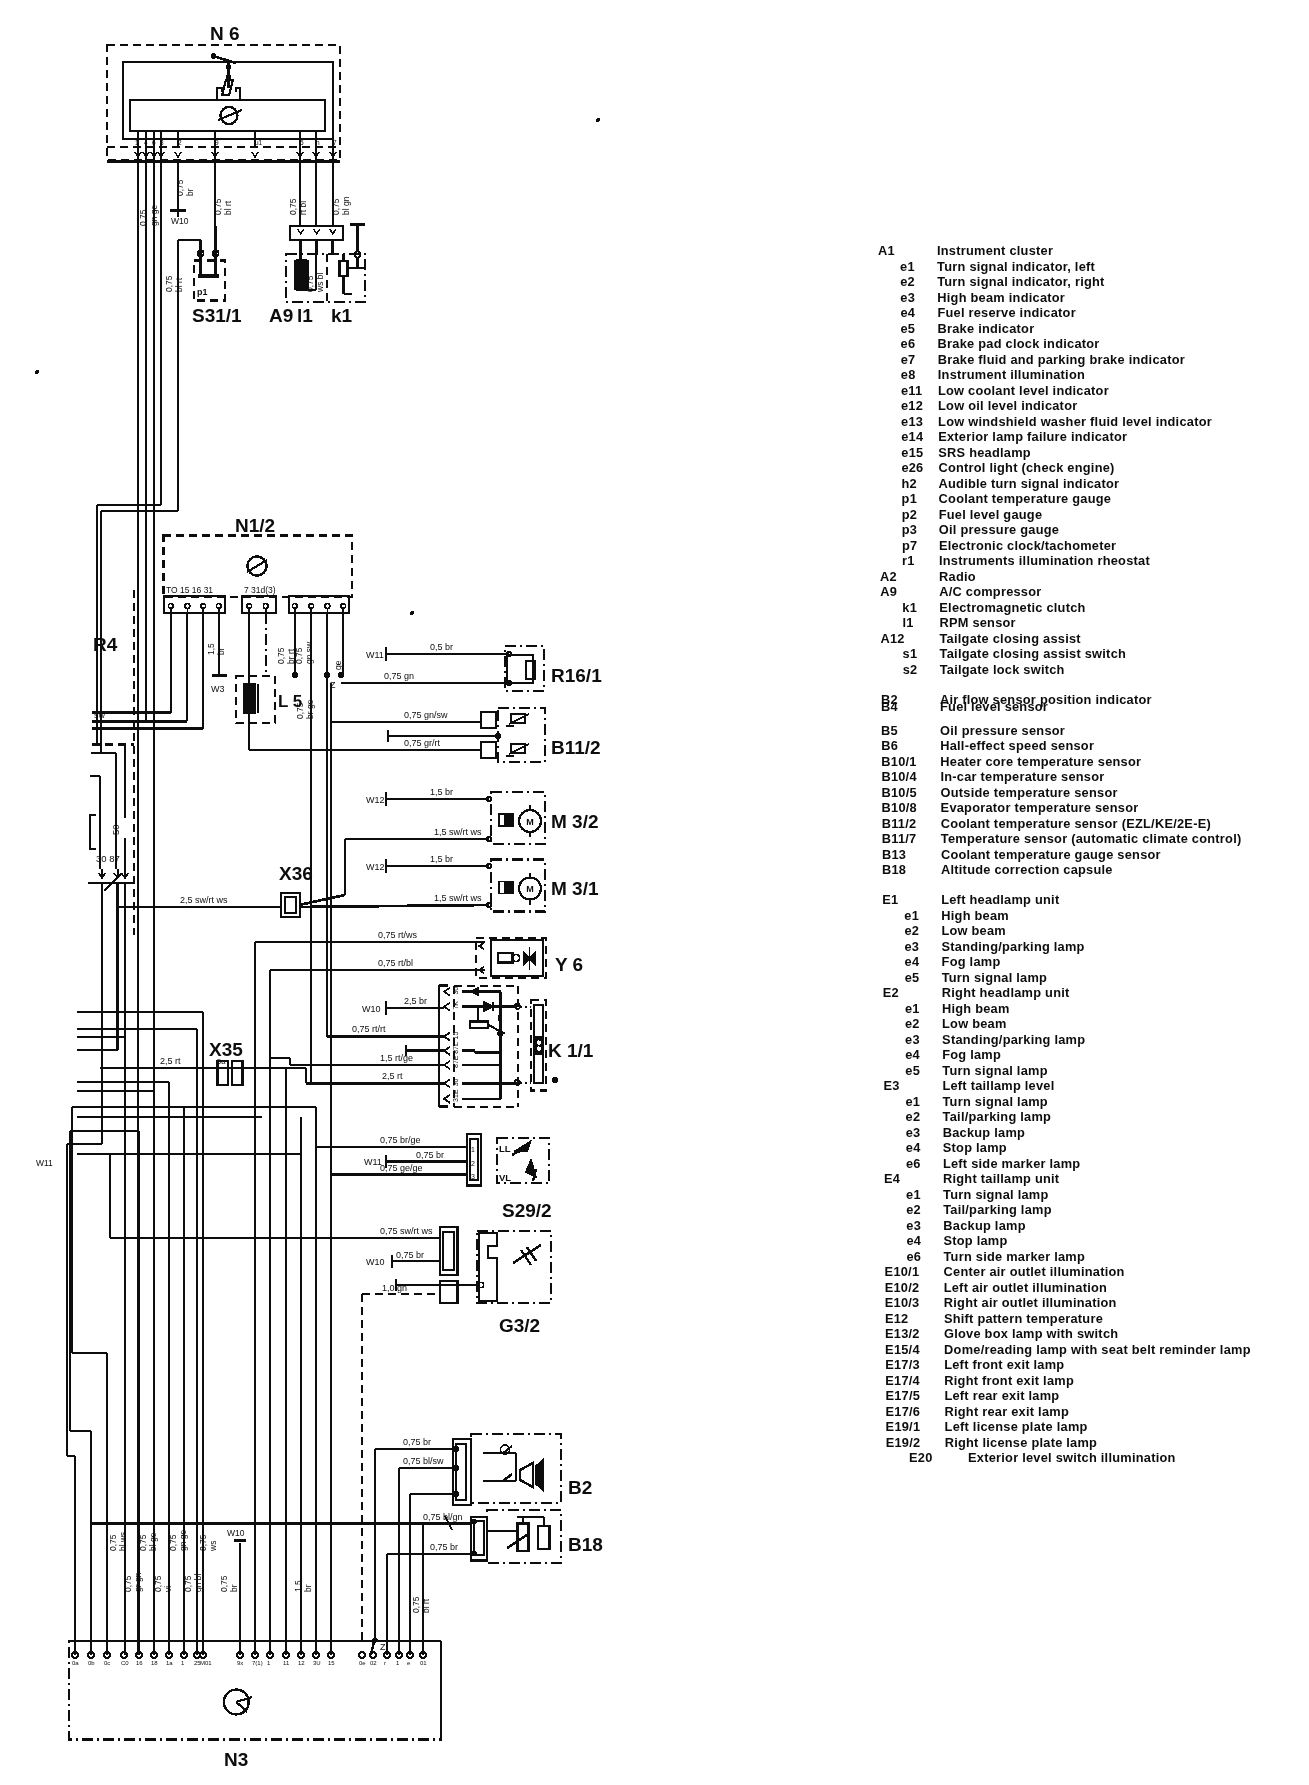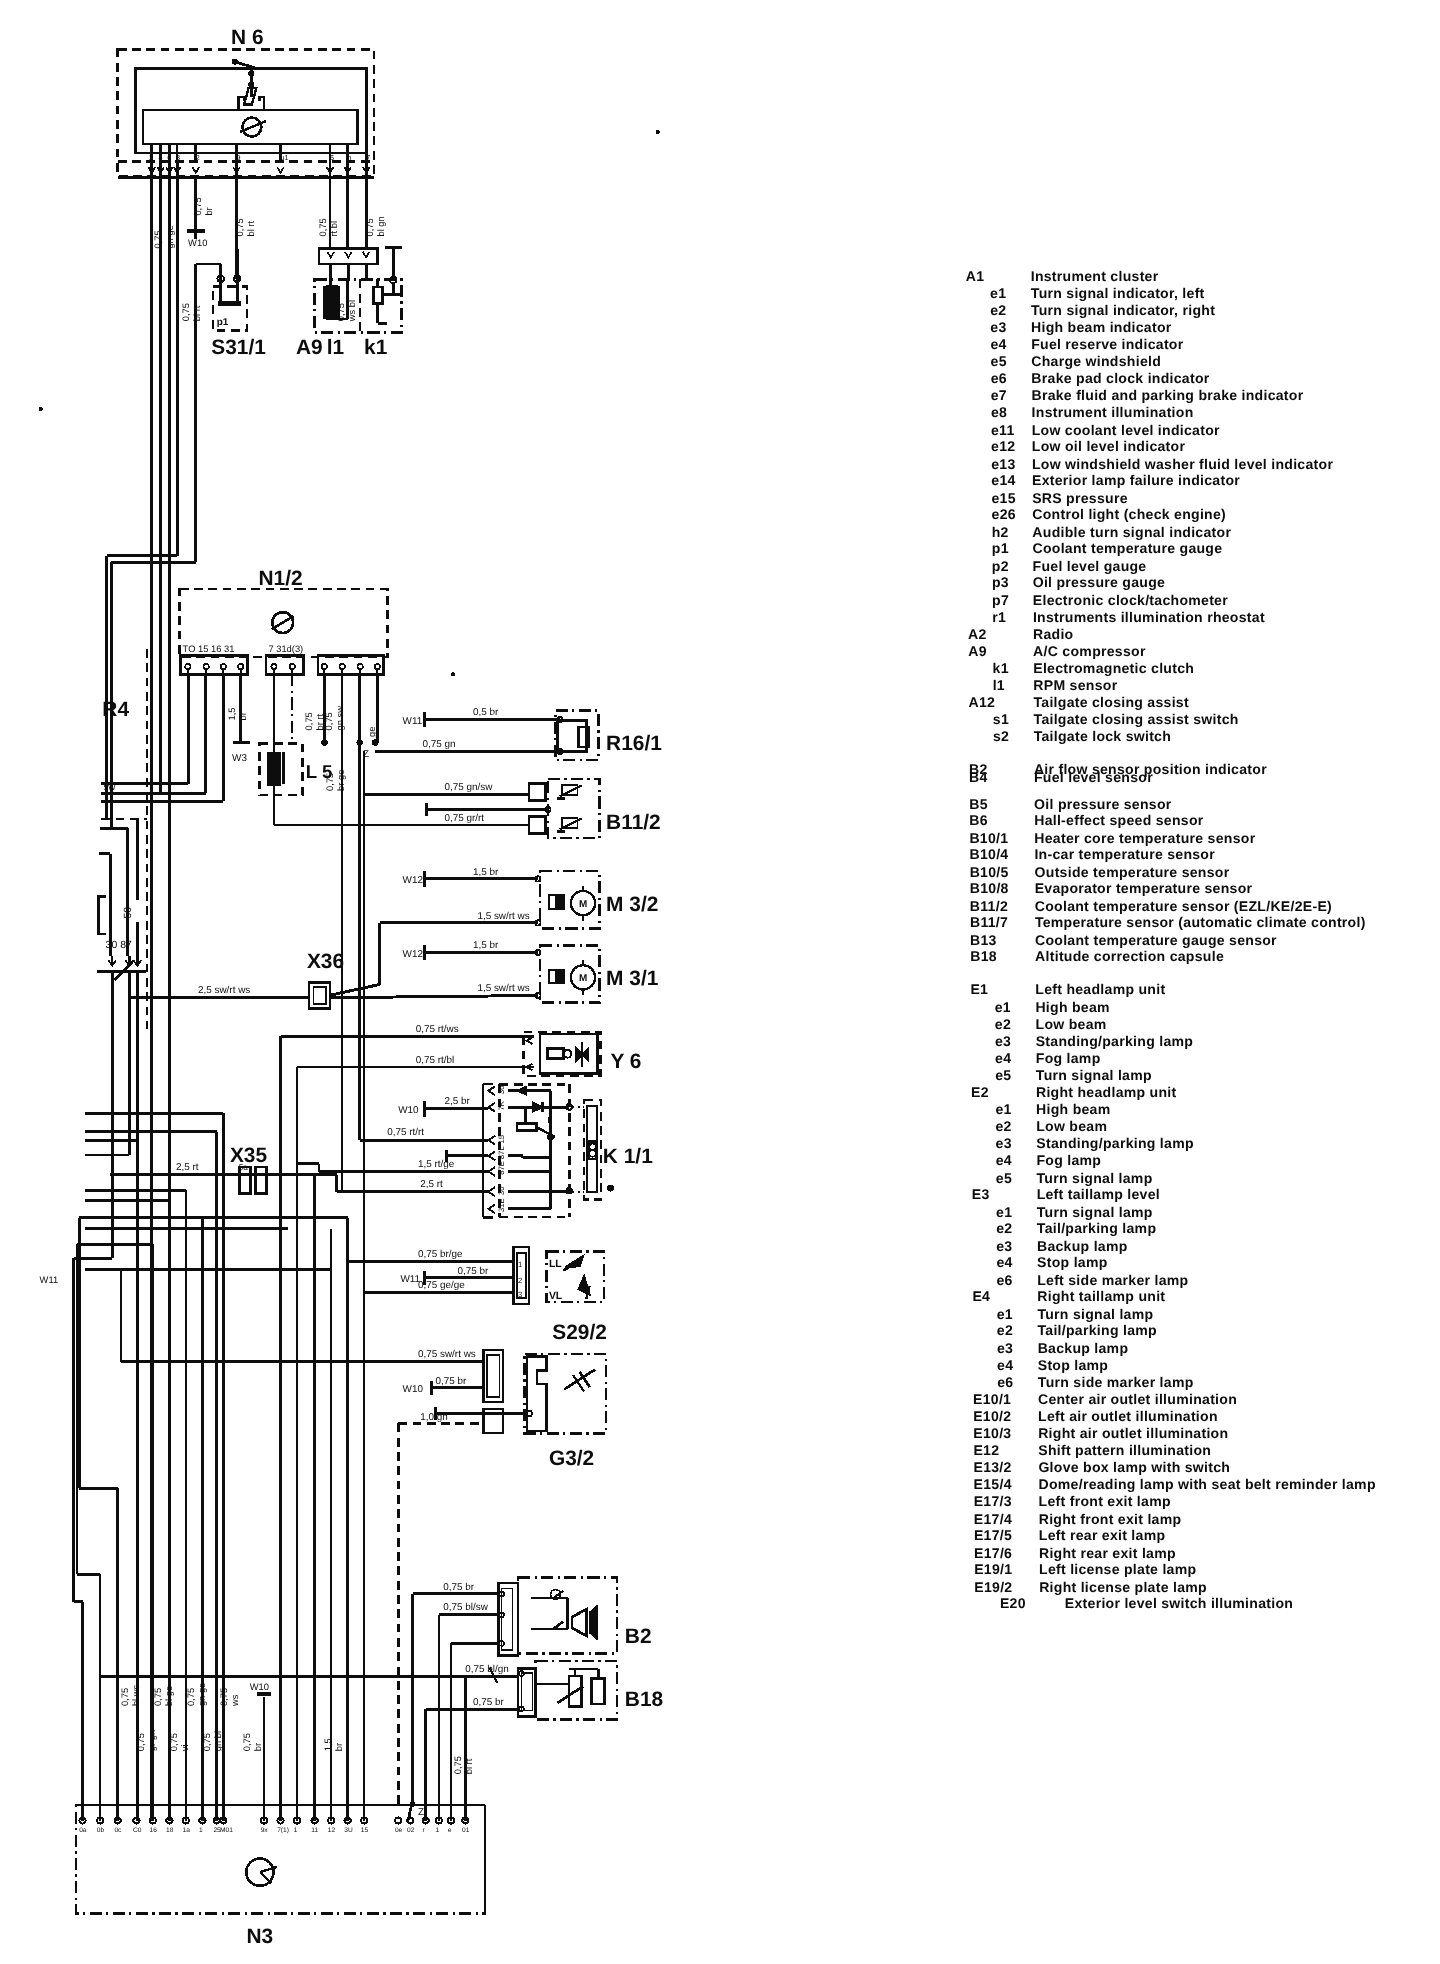--- a/index.html
+++ b/index.html
@@ -584,21 +584,21 @@
     <span class="c3">High beam indicator</span>
   </div>
 <div class="lr" style="top:305.0px;left:878.4px">
     <span class="c1"></span>
     <span class="c2">e4</span>
     <span class="c3">Fuel reserve indicator</span>
   </div>
 <div class="lr" style="top:320.5px;left:878.5px">
     <span class="c1"></span>
     <span class="c2">e5</span>
-    <span class="c3">Charge windshield</span>
+    <span class="c3">Brake indicator</span>
   </div>
 <div class="lr" style="top:336.0px;left:878.6px">
     <span class="c1"></span>
     <span class="c2">e6</span>
     <span class="c3">Brake pad clock indicator</span>
   </div>
 <div class="lr" style="top:351.5px;left:878.7px">
     <span class="c1"></span>
     <span class="c2">e7</span>
     <span class="c3">Brake fluid and parking brake indicator</span>
@@ -624,21 +624,21 @@
     <span class="c3">Low windshield washer fluid level indicator</span>
   </div>
 <div class="lr" style="top:429.0px;left:879.2px">
     <span class="c1"></span>
     <span class="c2">e14</span>
     <span class="c3">Exterior lamp failure indicator</span>
   </div>
 <div class="lr" style="top:444.5px;left:879.3px">
     <span class="c1"></span>
     <span class="c2">e15</span>
-    <span class="c3">SRS pressure</span>
+    <span class="c3">SRS headlamp</span>
   </div>
 <div class="lr" style="top:460.0px;left:879.4px">
     <span class="c1"></span>
     <span class="c2">e26</span>
     <span class="c3">Control light (check engine)</span>
   </div>
 <div class="lr" style="top:475.5px;left:879.5px">
     <span class="c1"></span>
     <span class="c2">h2</span>
     <span class="c3">Audible turn signal indicator</span>
@@ -894,21 +894,21 @@
     <span class="c3">Left air outlet illumination</span>
   </div>
 <div class="lr" style="top:1295.0px;left:884.8px">
     <span class="c1">E10/3</span>
     <span class="c2"></span>
     <span class="c3">Right air outlet illumination</span>
   </div>
 <div class="lr" style="top:1310.5px;left:884.9px">
     <span class="c1">E12</span>
     <span class="c2"></span>
-    <span class="c3">Shift pattern illumination</span>
+    <span class="c3">Shift pattern temperature</span>
   </div>
 <div class="lr" style="top:1326.0px;left:885.0px">
     <span class="c1">E13/2</span>
     <span class="c2"></span>
     <span class="c3">Glove box lamp with switch</span>
   </div>
 <div class="lr" style="top:1341.5px;left:885.1px">
     <span class="c1">E15/4</span>
     <span class="c2"></span>
     <span class="c3">Dome/reading lamp with seat belt reminder lamp</span>

